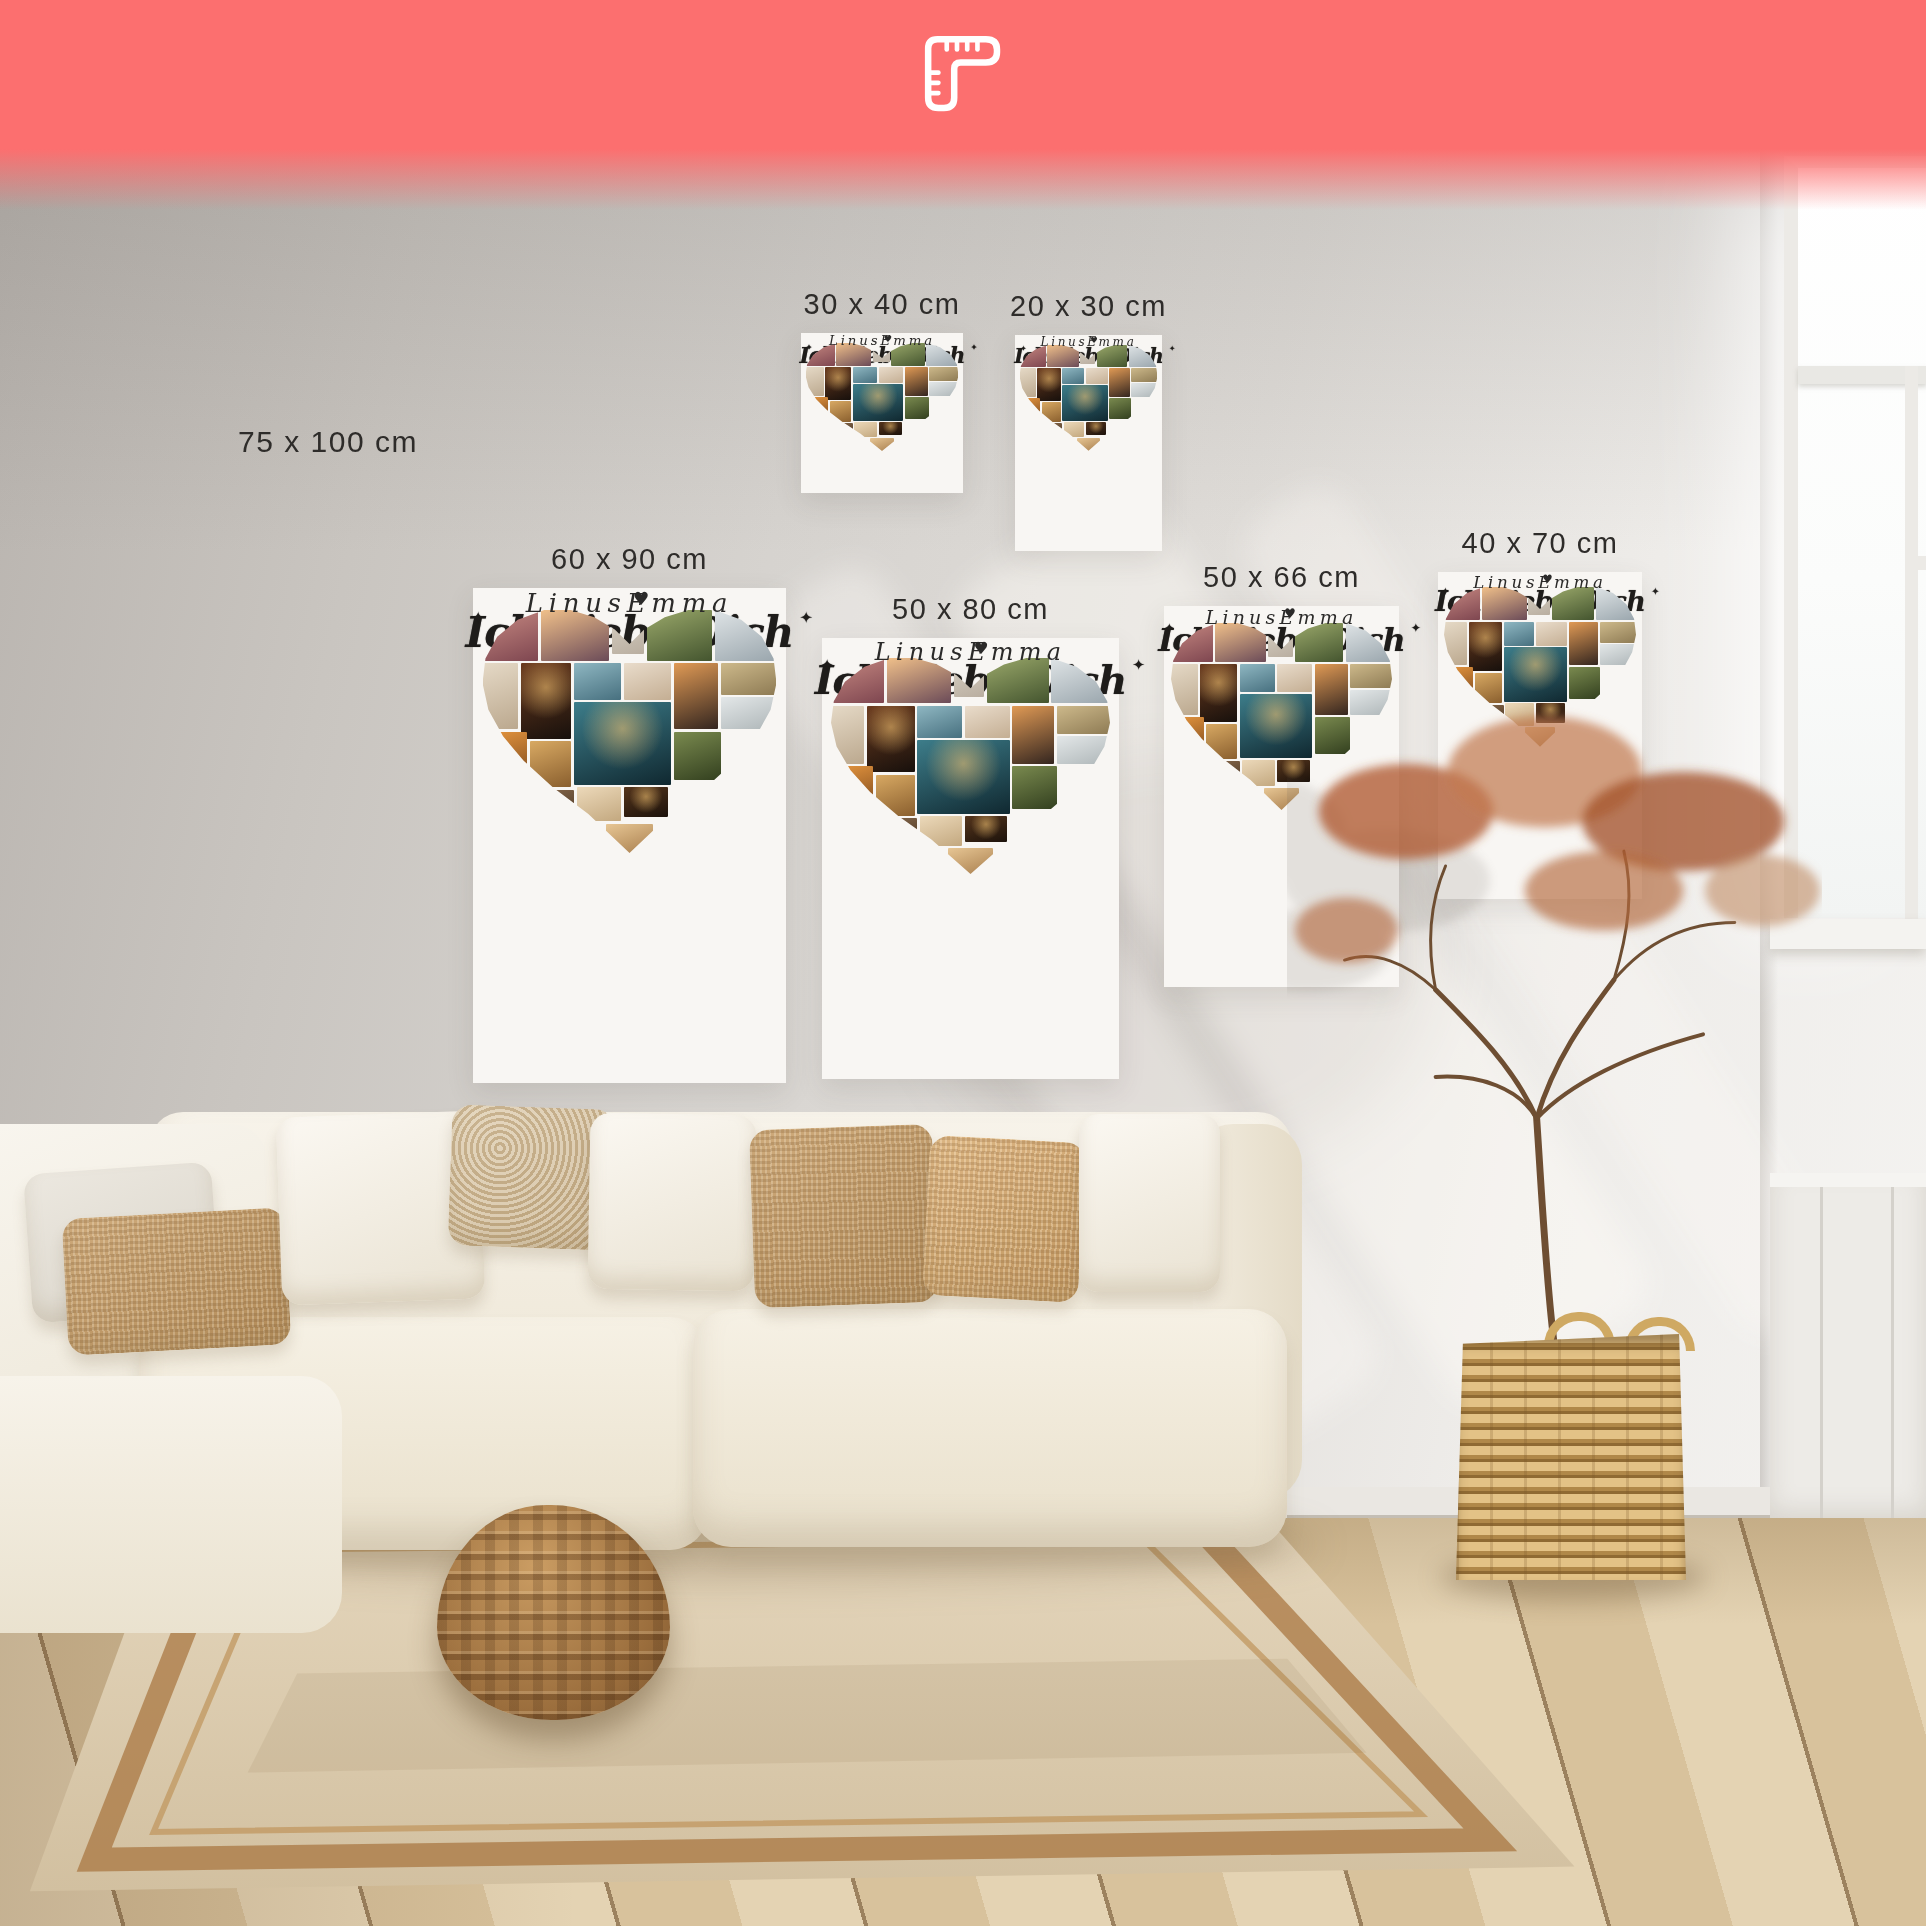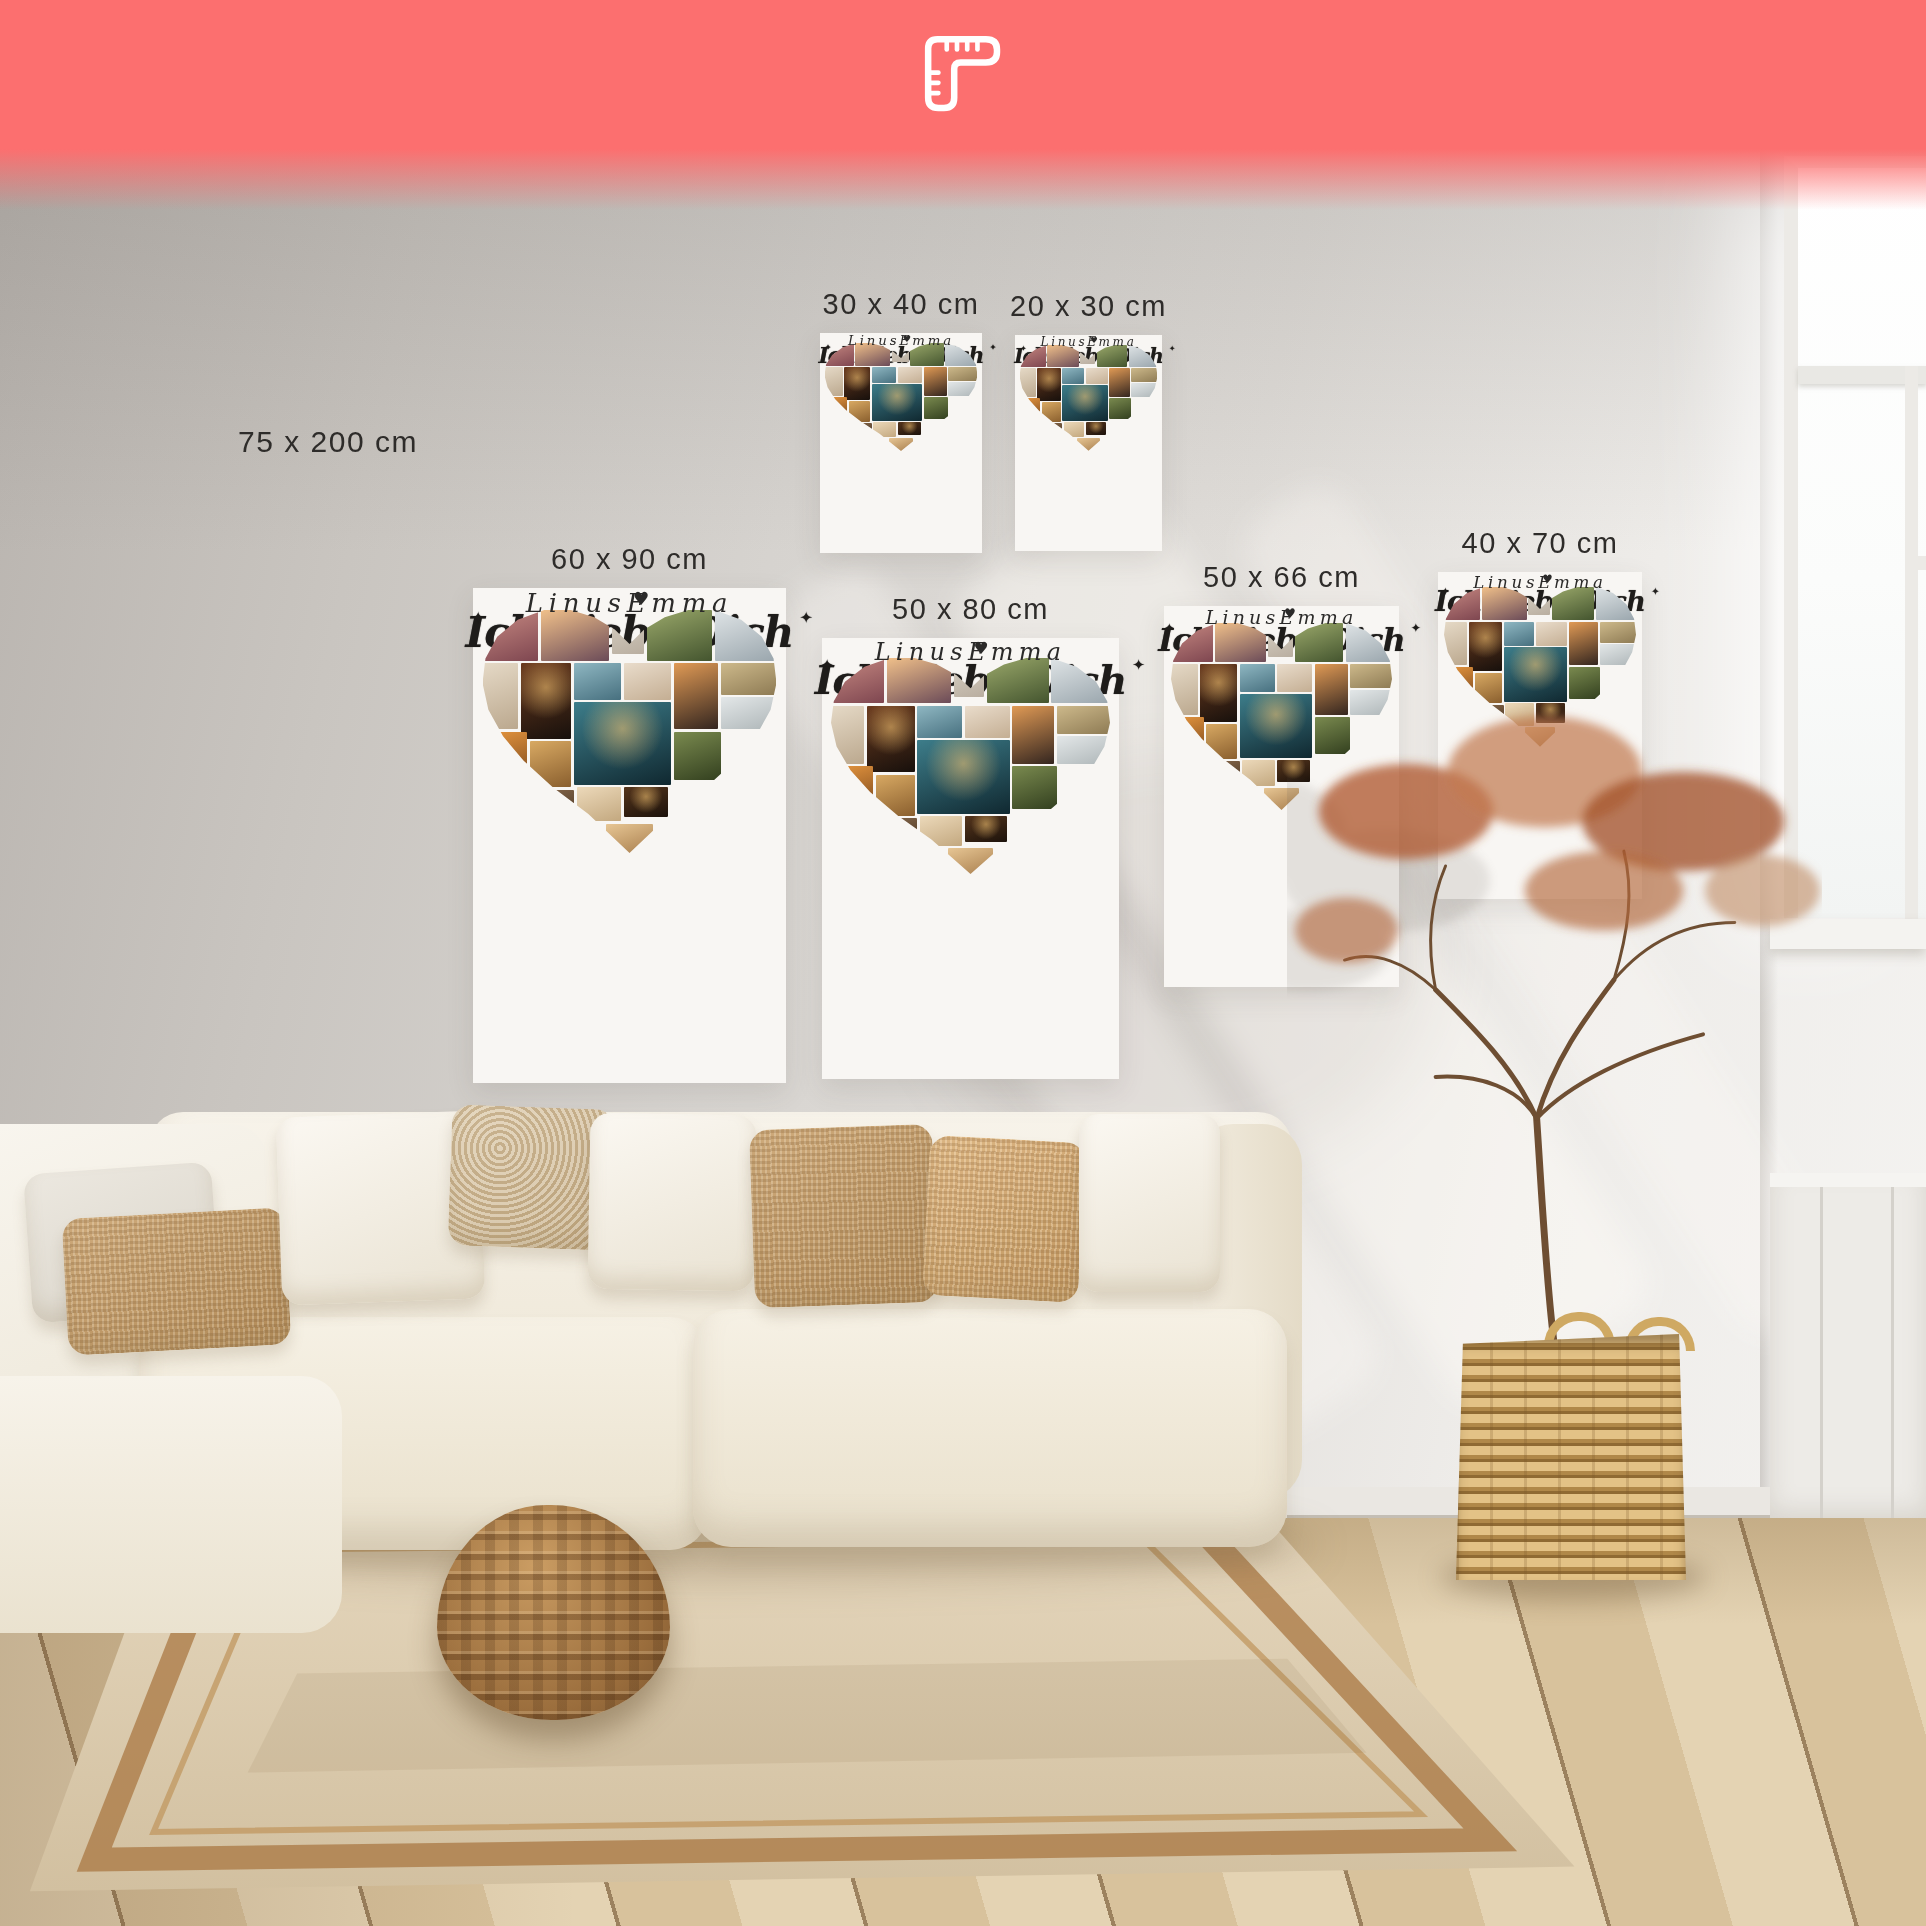--- a/index.html
+++ b/index.html
@@ -138,23 +138,23 @@
   <div class="wall"></div>
   <div class="wall-top-shade"></div>
   <div class="corner-crease"></div>
   <div class="wall-shadow-soft"></div>
   <div class="light-streak ls1"></div>
   <div class="light-streak ls2"></div>
   <div class="light-streak ls3"></div>
 
   <div id="posters" style="position:static;">
       <div class="poster label-only" style="left: 139px; top: 459px; width: 198px; height: 36px;">
-        <div class="poster-label">75 x 200 cm</div>
-      </div>
-      <div class="poster" style="left: 820px; top: 333px; width: 162px; height: 220px;">
+        <div class="poster-label">75 x 100 cm</div>
+      </div>
+      <div class="poster" style="left: 801px; top: 333px; width: 162px; height: 160px;">
         <div class="poster-label">30 x 40 cm</div>
         <div class="canvas" style="background: rgb(248, 246, 243);">
           <div class="script-title" style="font-size: 22px; margin-top: 8.8px; color: rgb(30, 28, 26);"><span class="deco">✦</span><span style="position: static;">Ich Liebe Dich</span><span class="deco">✦</span></div>
           <div class="collage" style="width: 153px; height: 108px; margin-top: 10px;">
             <div class="tile" style="left: 0%; top: 0%; width: 19%; height: 21%; background-image: linear-gradient(160deg, rgb(201, 139, 131), rgb(126, 70, 80));"></div>
             <div class="tile" style="left: 20%; top: 0%; width: 23%; height: 21%; background-image: linear-gradient(160deg, rgb(240, 192, 138), rgb(107, 75, 88));"></div>
             <div class="tile" style="left: 44%; top: 0%; width: 11%; height: 18%; background-image: linear-gradient(160deg, rgb(217, 210, 198), rgb(185, 174, 160));"></div>
             <div class="tile" style="left: 56%; top: 0%; width: 22%; height: 21%; background-image: linear-gradient(160deg, rgb(154, 168, 106), rgb(68, 85, 47));"></div>
             <div class="tile" style="left: 79%; top: 0%; width: 21%; height: 21%; background-image: linear-gradient(160deg, rgb(223, 228, 230), rgb(154, 166, 173));"></div>
             <div class="tile" style="left: 0%; top: 22%; width: 12%; height: 27%; background-image: linear-gradient(160deg, rgb(229, 217, 198), rgb(187, 168, 142));"></div>

